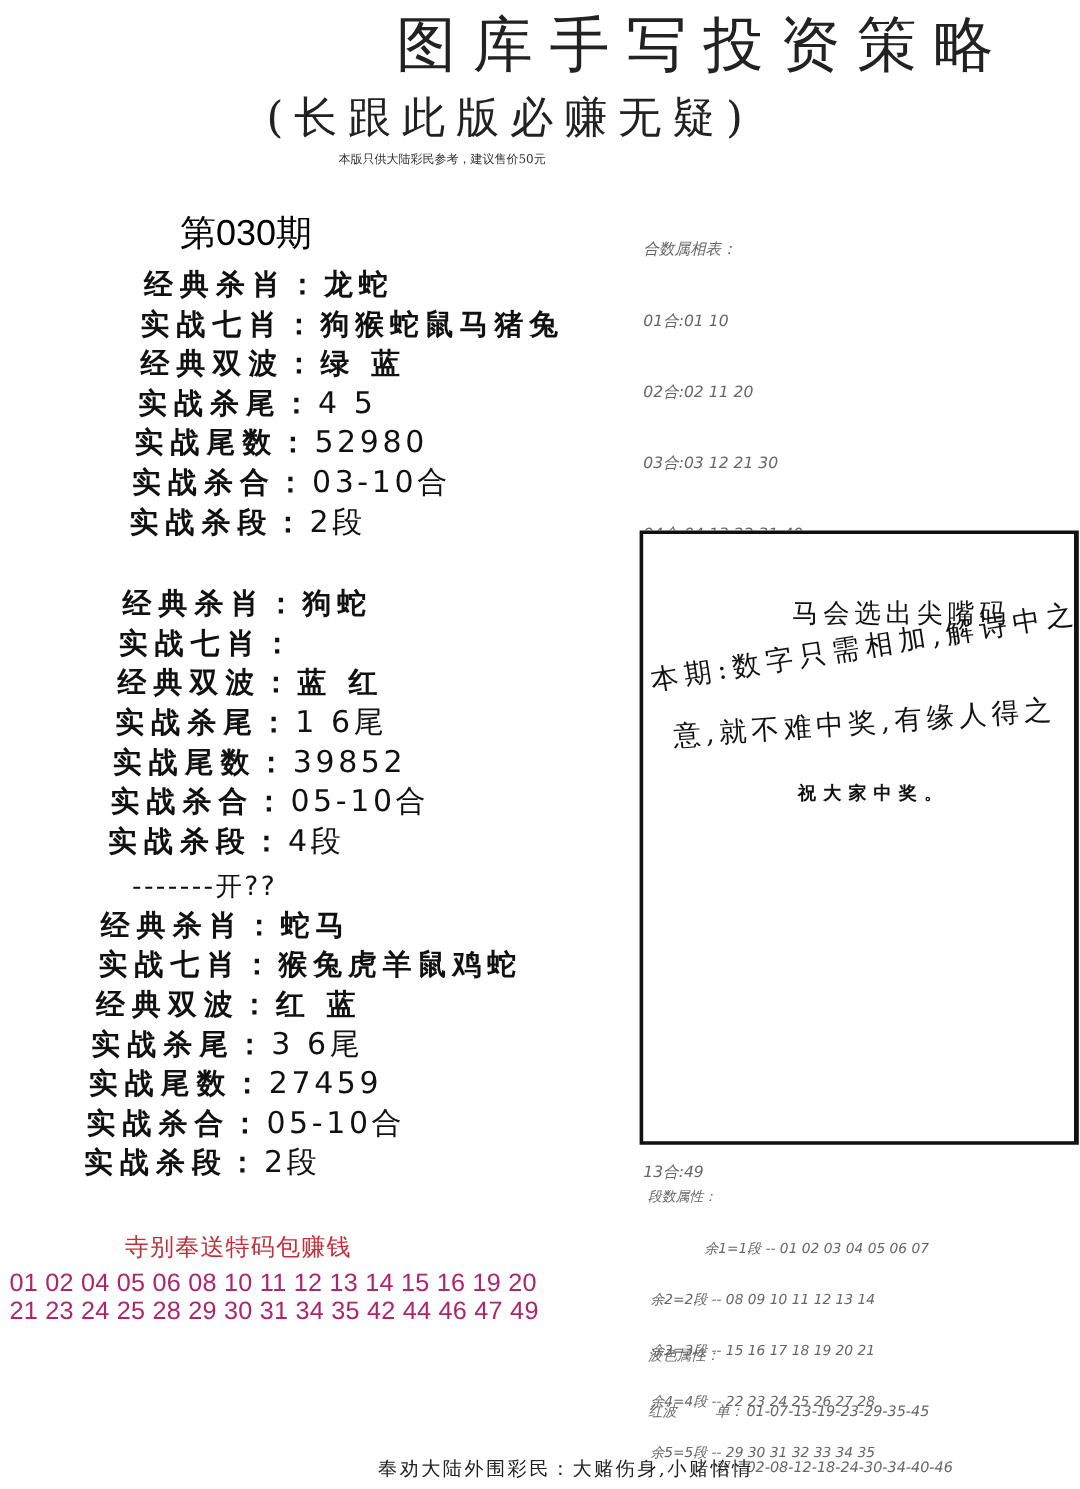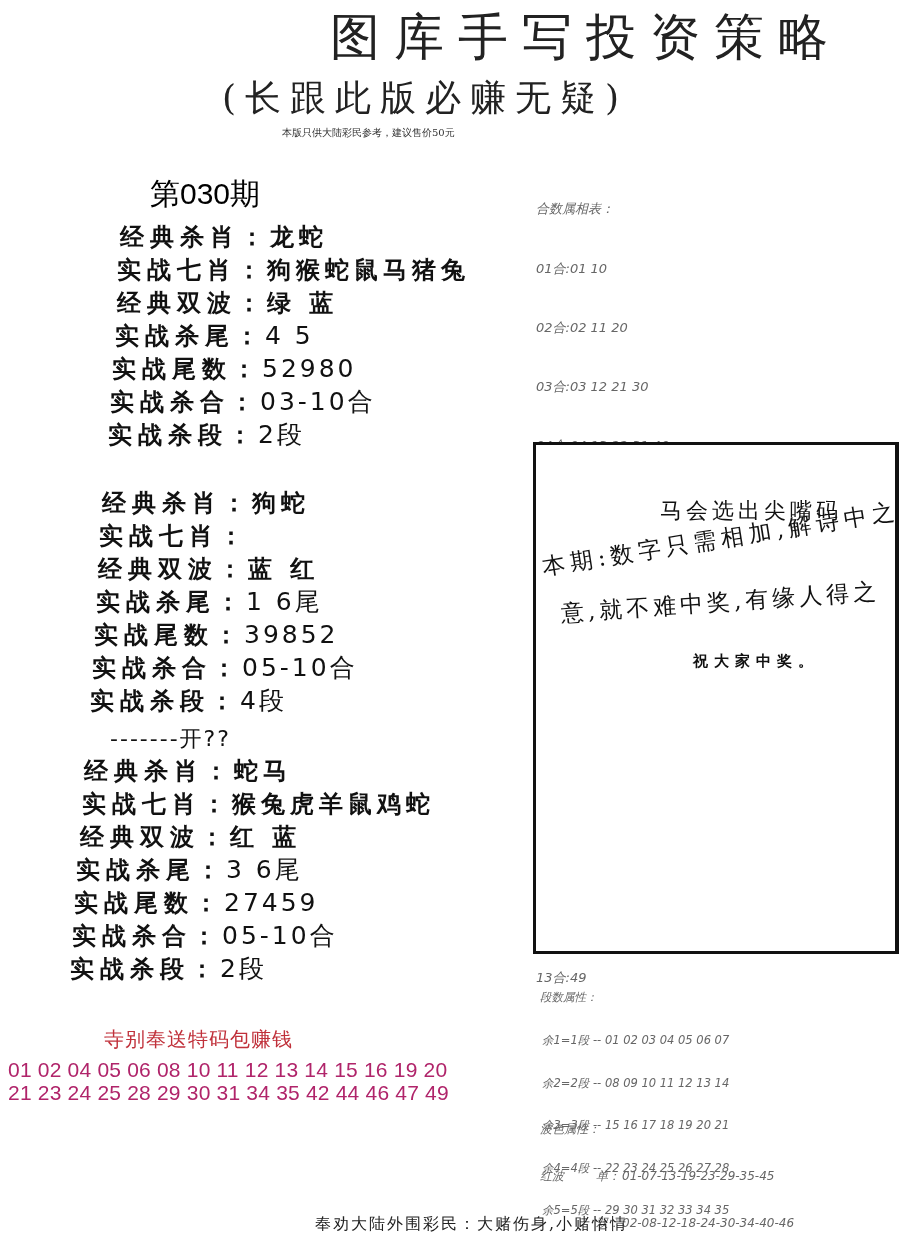--- a/index.html
+++ b/index.html
@@ -12,21 +12,21 @@
   .pred { font-family:"DejaVu Serif", serif; font-size:24px; font-weight:bold; color:#111; white-space:nowrap; line-height:33px; }
   .pred .row { display:flex; }
   .pred .lbl { letter-spacing:6px; }
   .pred .val { font-weight:bold; letter-spacing:5px; }
   .pred .num { font-family:"DejaVu Sans", sans-serif; font-weight:normal; letter-spacing:3px; font-size:25px; }
   .sep { left:110px; top:724px; font-family:"DejaVu Sans", sans-serif; font-size:22px; white-space:nowrap; letter-spacing:2px; }
   .table-sm { font-family:"DejaVu Sans", sans-serif; font-style:italic; color:#666; font-size:13px; line-height:19.7px; white-space:pre; }
   .box { left:533px; top:442px; width:366px; height:512px; border:3px solid #111; border-right-width:4px; box-sizing:border-box; background:#fff; }
   .box-title { left:660px; top:496px; font-family:"DejaVu Serif", serif; font-size:22px; letter-spacing:4px; white-space:nowrap; }
   .poem { font-family:"DejaVu Serif", serif; font-size:23px; white-space:nowrap; color:#111; }
-  .wish { left:665px; top:652px; font-family:"DejaVu Serif", serif; font-size:15px; font-weight:bold; letter-spacing:6px; white-space:nowrap;margin-left:28px; }
+  .wish { left:665px; top:652px; font-family:"DejaVu Serif", serif; font-size:15px; font-weight:bold; letter-spacing:6px; white-space:nowrap; }
   .promo-title { left:104px; top:1026px; font-family:Liberation Serif, serif; font-size:20px; color:#c0303a; white-space:nowrap; letter-spacing:1px; }
   .promo-nums { left:8px; font-family:Liberation Sans, sans-serif; font-size:21px; color:#b0246a; white-space:nowrap; letter-spacing:0.2px; }
   .footer { left:315px; top:1214px; font-family:"DejaVu Serif", serif; font-size:16px; color:#222; white-space:nowrap; letter-spacing:2px; }
   .wave-row { display:flex; }
   .wave-row .w1 { width:56px; }
   .wave-row .w2 { width:26px; }
 </style>
 </head>
 <body>
 
@@ -148,21 +148,21 @@
 </div>
 
 <div class="abs box"></div>
 <div class="abs box-title">马会选出尖嘴码</div>
 <div class="abs poem" style="left:540px; top:552px; transform:rotate(-9deg); transform-origin:left top; letter-spacing:5px;">本期:数字只需相加,解诗中之</div>
 <div class="abs poem" style="left:560px; top:598px; transform:rotate(-4deg); transform-origin:left top; letter-spacing:4px;">意,就不难中奖,有缘人得之</div>
 <div class="abs wish">祝大家中奖。</div>
 
 <div class="abs table-sm" style="left:540px; top:962px; font-size:11.5px; line-height:14.2px;">
   <div>段数属性：</div>
-  <div style="padding-left:2px;">余1=1段 -- 01 02 03 04 05 06 07</div>
+  <div style="padding-left:2px;margin-left:45px;">余1=1段 -- 01 02 03 04 05 06 07</div>
   <div style="padding-left:2px;">余2=2段 -- 08 09 10 11 12 13 14</div>
   <div style="padding-left:2px;">余3=3段 -- 15 16 17 18 19 20 21</div>
   <div style="padding-left:2px;">余4=4段 -- 22 23 24 25 26 27 28</div>
   <div style="padding-left:2px;">余5=5段 -- 29 30 31 32 33 34 35</div>
   
   
 </div>
 
 <div class="abs table-sm" style="left:540px; top:1090px; font-size:12px; line-height:15.8px;">
   <div>波色属性：</div>

